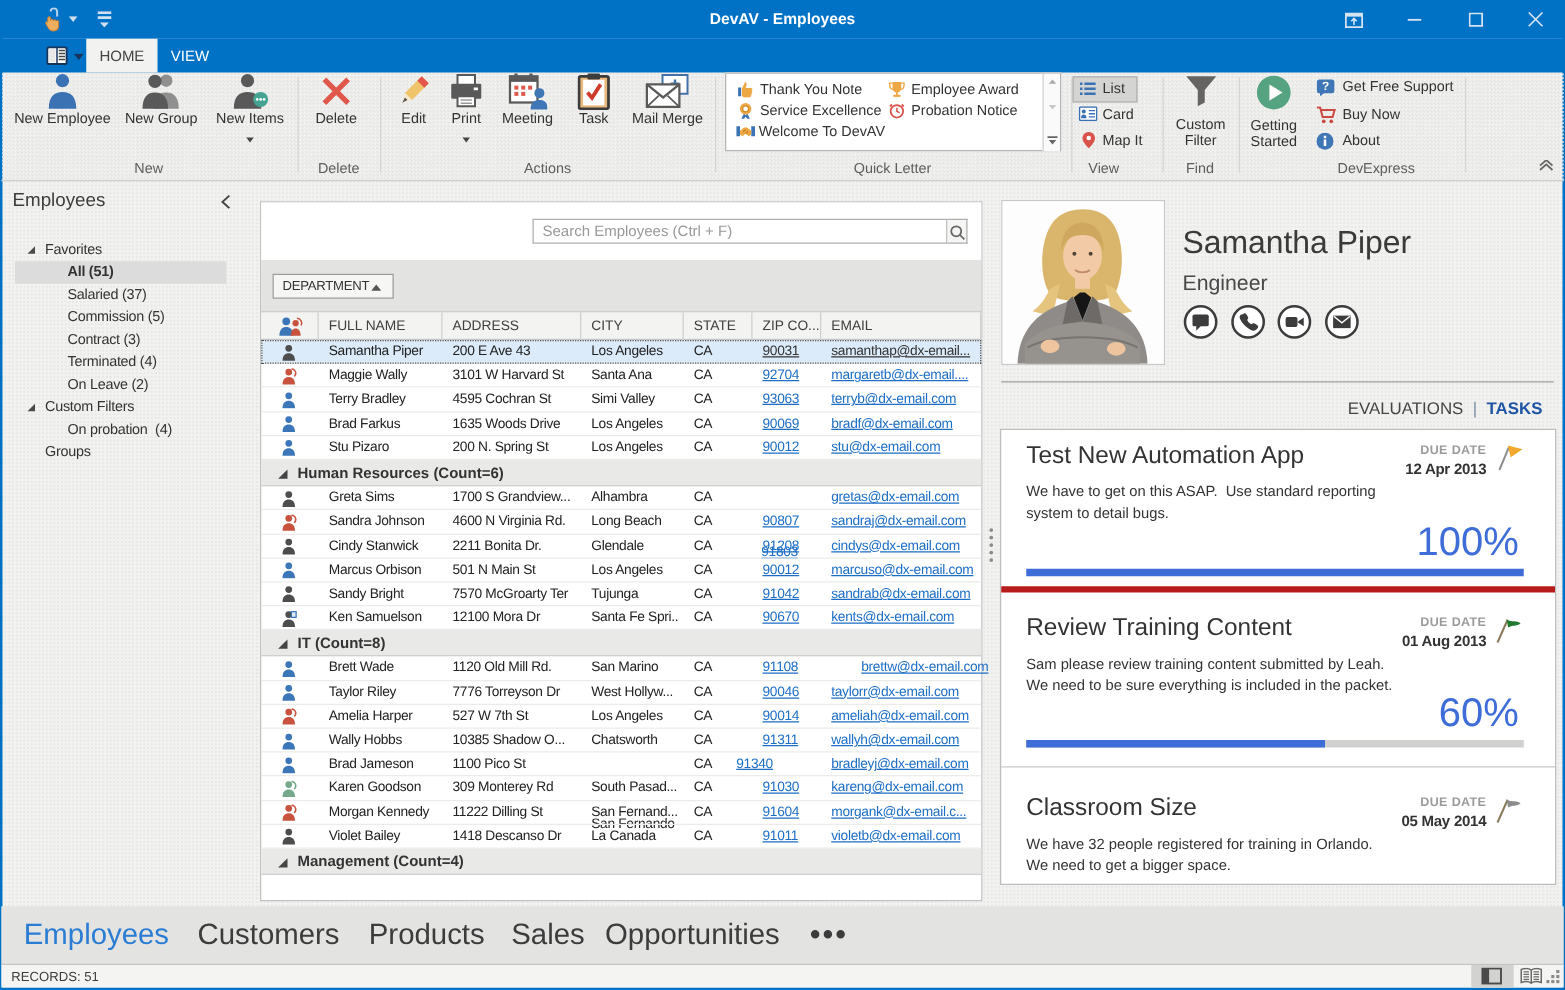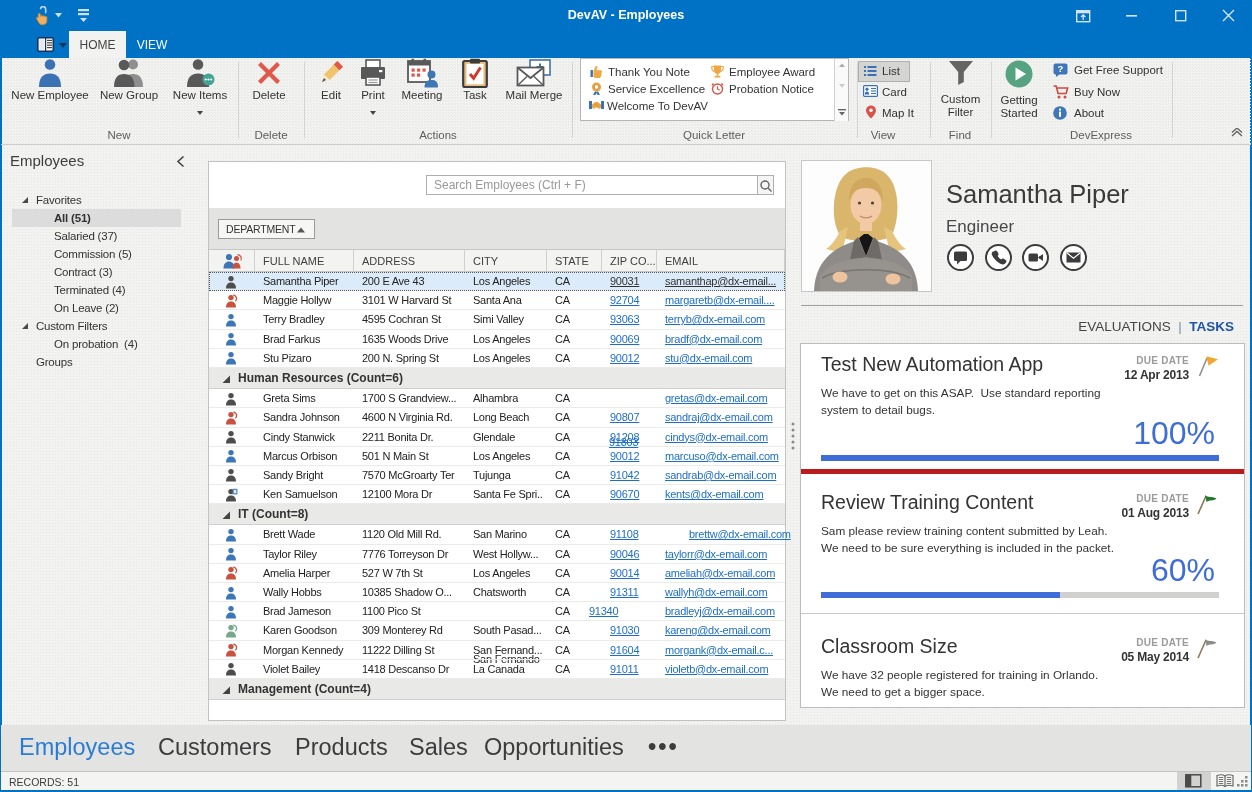--- a/index.html
+++ b/index.html
@@ -401,21 +401,21 @@
         <span class="gc" style="left:338px;width:51px;">CA</span>
         <span class="gc" style="left:393px;width:51px;"><span class="link" style="color:#333;text-decoration:underline;">90031</span></span>
         <span class="gc" style="left:448px;width:124px;"><span class="link" style="color:#333;text-decoration:underline;">samanthap@dx-email...</span></span>
       </div>
 <div class="grow">
         <svg class="pic" width="14" height="14" viewBox="0 0 14 14">
           <circle cx="6" cy="3.6" r="2.7" fill="#c8523e"></circle>
           <path d="M1 13.5 C1 9.2 3.2 7.5 6 7.5 C8.8 7.5 11 9.2 11 13.5 Z" fill="#c8523e"></path>
           <path d="M8.2 1.2 a3.4 3.4 0 0 1 3.4 3.4 a3.4 3.4 0 0 1 -1.2 2.6" fill="none" stroke="#c8523e" stroke-width="1.3"></path>
         </svg>
-        <span class="gc" style="left:46px;width:95px;">Maggie Hollyw</span>
+        <span class="gc" style="left:46px;width:95px;">Maggie Wally</span>
         <span class="gc" style="left:145px;width:107px;">3101 W Harvard St</span>
         <span class="gc" style="left:256px;width:78px;">Santa Ana</span>
         <span class="gc" style="left:338px;width:51px;">CA</span>
         <span class="gc" style="left:393px;width:51px;"><span class="link" style="">92704</span></span>
         <span class="gc" style="left:448px;width:124px;"><span class="link" style="">margaretb@dx-email....</span></span>
       </div>
 <div class="grow">
         <svg class="pic" width="14" height="14" viewBox="0 0 14 14">
           <circle cx="6" cy="3.6" r="2.7" fill="#3a76b8"></circle>
           <path d="M1 13.5 C1 9.2 3.2 7.5 6 7.5 C8.8 7.5 11 9.2 11 13.5 Z" fill="#3a76b8"></path>

